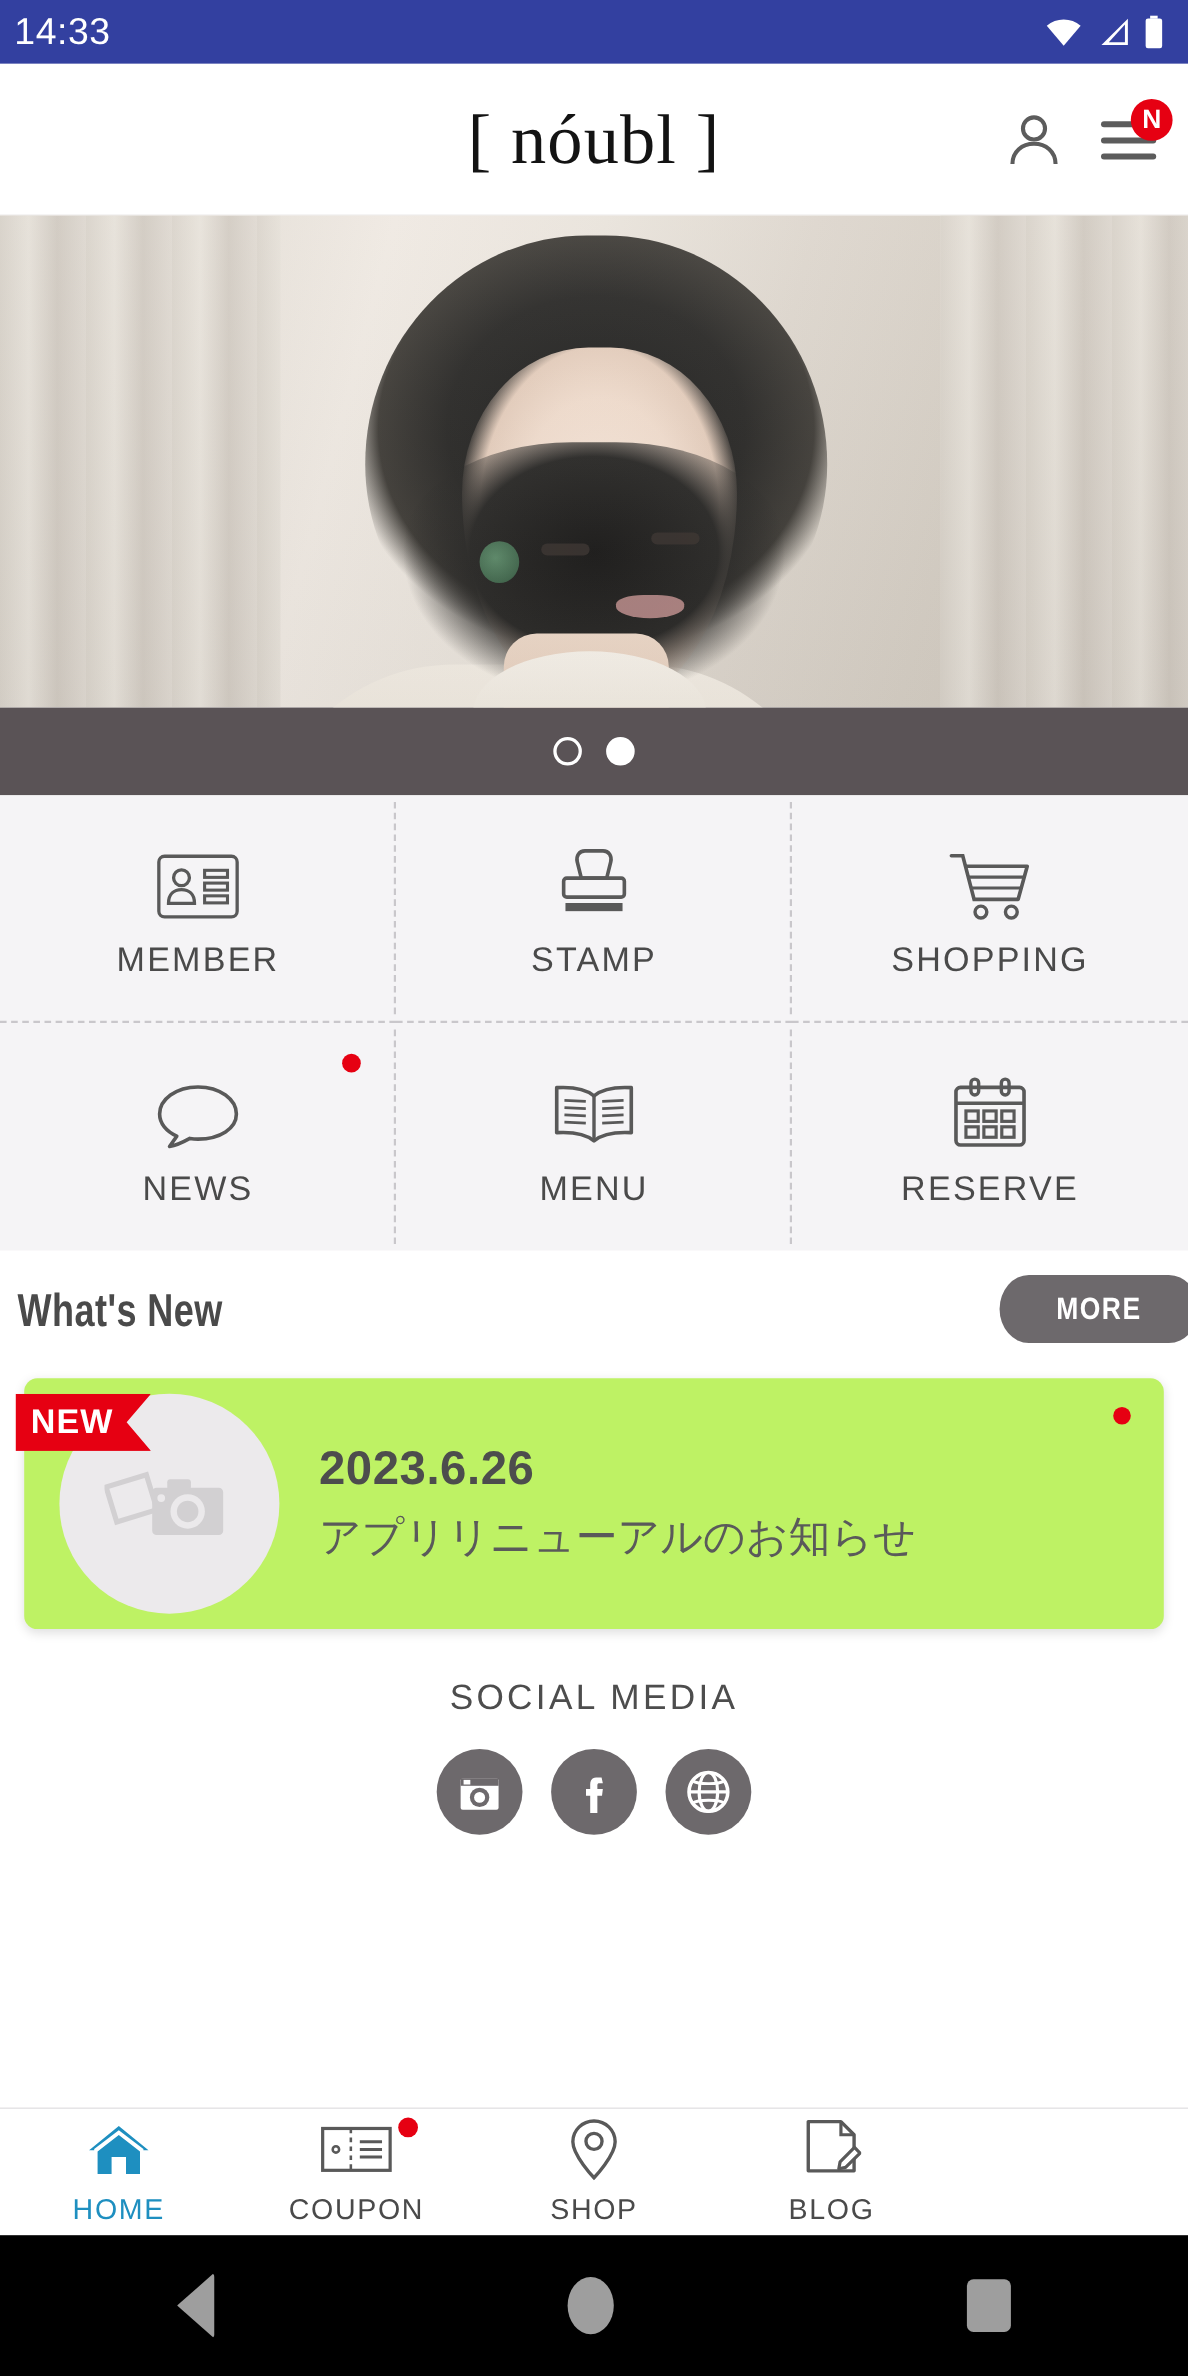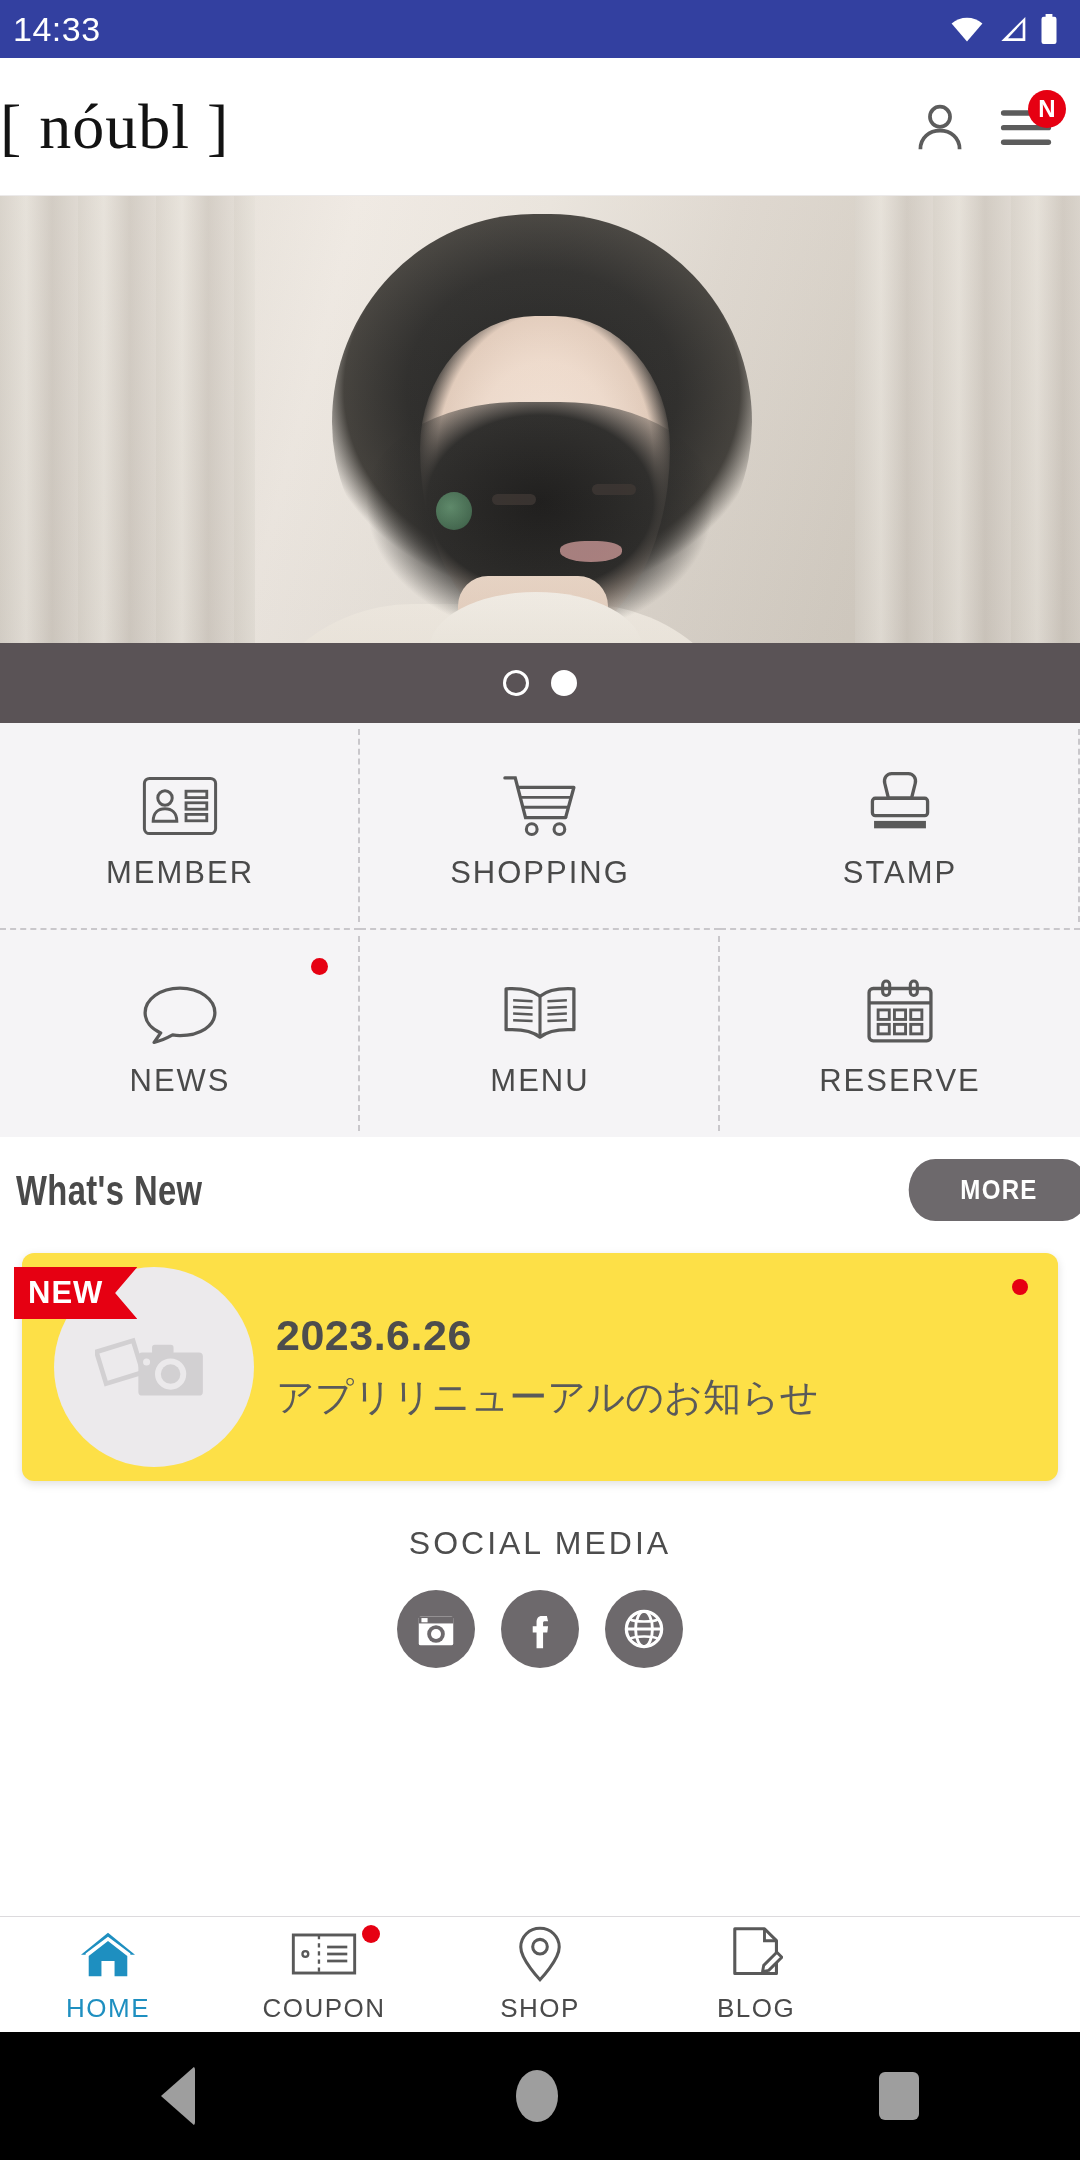--- a/index.html
+++ b/index.html
@@ -16,21 +16,21 @@
     height: 58px; background: #3340a0;
     display: flex; align-items: center; justify-content: space-between;
     padding: 0 22px 0 13px;
   }
   .status-time { color:#fff; font-size: 34px; letter-spacing: .5px; }
   .status-icons { display:flex; align-items:center; gap:12px; }
 
   
   .header {
     height: 138px; background:#fff;
-    display:flex; align-items:center; 
+    display:flex; align-items:center; justify-content:center;
     position: relative;
     border-bottom: 1px solid #eceaea;
   }
   .logo {
     font-family: "Liberation Serif", serif;
     font-size: 64px; color:#131313; letter-spacing: 1px; white-space: nowrap;
   }
   .header-actions {
     position:absolute; right: 26px; top:50%; transform: translateY(-50%);
     display:flex; align-items:center; gap: 30px;
@@ -149,23 +149,23 @@
     height: 62px; width: 210px; border-radius: 34px;
     background:#6d696c; color:#fff;
     display:flex; align-items:center; justify-content:center;
     font-size: 28px; font-weight: bold; letter-spacing: 1.5px;
     transform: scaleX(.86);
   }
 
   
   .news-card {
     position:relative; margin: 8px 22px 0 22px; height: 228px;
-    background:#fde047; border-radius: 12px;
+    background:#bef264; border-radius: 12px;
     box-shadow: 0 3px 10px rgba(0,0,0,.13);
-    display:flex; align-items:center; overflow:visible;
+    display:flex; align-items:center; overflow:visible;gap:14px;
   }
   .news-thumb {
     width: 224px; height: 200px; margin-left: 20px;
     display:flex; align-items:center; justify-content:center;
     position:relative;
   }
   .thumb-circle {
     width: 200px; height: 200px; border-radius:50%;
     background:#eceaec; display:flex; align-items:center; justify-content:center;
   }
@@ -301,42 +301,42 @@
           <rect x="22" y="13.4" width="10.4" height="3.2" fill="none" stroke="#595959" stroke-width="1.4"></rect>
           <rect x="22" y="19.2" width="10.4" height="3.2" fill="none" stroke="#595959" stroke-width="1.4"></rect>
         </svg>
       </div>
       <div class="cell-label">MEMBER</div>
       <div class="v-div"></div>
     </div>
 
     <div class="cell h-div">
       <div class="gicon">
+        <svg width="70" height="68" viewBox="0 0 34 33">
+          <path d="M13 2.2 C10.4 2.2 9 4.6 9.6 7 L11.4 14.2 L22.6 14.2 L24.4 7 C25 4.6 23.6 2.2 21 2.2 Z" fill="none" stroke="#595959" stroke-width="1.6" stroke-linejoin="round"></path>
+          <rect x="3.6" y="14.2" width="26.8" height="8.4" rx="1.4" fill="none" stroke="#595959" stroke-width="1.6"></rect>
+          <rect x="4.4" y="25.2" width="25.2" height="3.6" fill="#595959"></rect>
+        </svg>
+      </div>
+      <div class="cell-label">STAMP</div>
+      <div class="v-div"></div>
+    </div>
+
+    <div class="cell h-div">
+      <div class="gicon">
         <svg width="80" height="64" viewBox="0 0 38 31">
           <path d="M2 2.4 L7 2.4 L12 21.6 L31.4 21.6" fill="none" stroke="#595959" stroke-width="1.6" stroke-linecap="round"></path>
           <path d="M8.2 7 L35.4 7 L31.4 21.6" fill="none" stroke="#595959" stroke-width="1.6" stroke-linejoin="round"></path>
           <line x1="9.2" y1="11.8" x2="34.2" y2="11.8" stroke="#595959" stroke-width="1.4"></line>
           <line x1="10.4" y1="16.6" x2="32.8" y2="16.6" stroke="#595959" stroke-width="1.4"></line>
           <circle cx="15" cy="27.2" r="2.6" fill="none" stroke="#595959" stroke-width="1.5"></circle>
           <circle cx="28.4" cy="27.2" r="2.6" fill="none" stroke="#595959" stroke-width="1.5"></circle>
         </svg>
       </div>
       <div class="cell-label">SHOPPING</div>
-    </div>
-
-    <div class="cell h-div">
-      <div class="gicon">
-        <svg width="70" height="68" viewBox="0 0 34 33">
-          <path d="M13 2.2 C10.4 2.2 9 4.6 9.6 7 L11.4 14.2 L22.6 14.2 L24.4 7 C25 4.6 23.6 2.2 21 2.2 Z" fill="none" stroke="#595959" stroke-width="1.6" stroke-linejoin="round"></path>
-          <rect x="3.6" y="14.2" width="26.8" height="8.4" rx="1.4" fill="none" stroke="#595959" stroke-width="1.6"></rect>
-          <rect x="4.4" y="25.2" width="25.2" height="3.6" fill="#595959"></rect>
-        </svg>
-      </div>
-      <div class="cell-label">STAMP</div>
-      <div class="v-div"></div>
     </div>
 
     <div class="cell">
       <div class="gicon">
         <svg width="78" height="62" viewBox="0 0 38 30">
           <path d="M19 2.4 C9.2 2.4 2 8 2 14.4 C2 18.6 5 22.2 9.6 24.2 L6.4 28.8 C10 28.2 13.6 26.2 15.4 25.2 C16.6 25.4 17.8 25.5 19 25.5 C28.8 25.5 36 20.8 36 14.4 C36 8 28.8 2.4 19 2.4 Z" fill="none" stroke="#595959" stroke-width="1.6" stroke-linejoin="round"></path>
         </svg>
       </div>
       <div class="cell-label">NEWS</div>
       <div class="cell-dot"></div>

